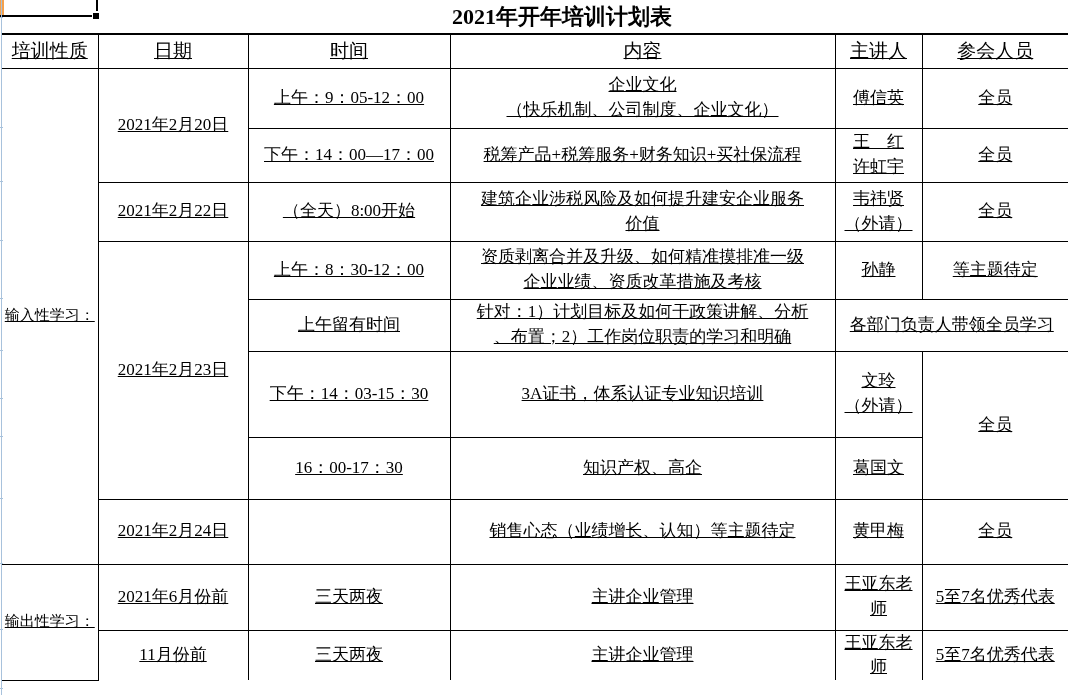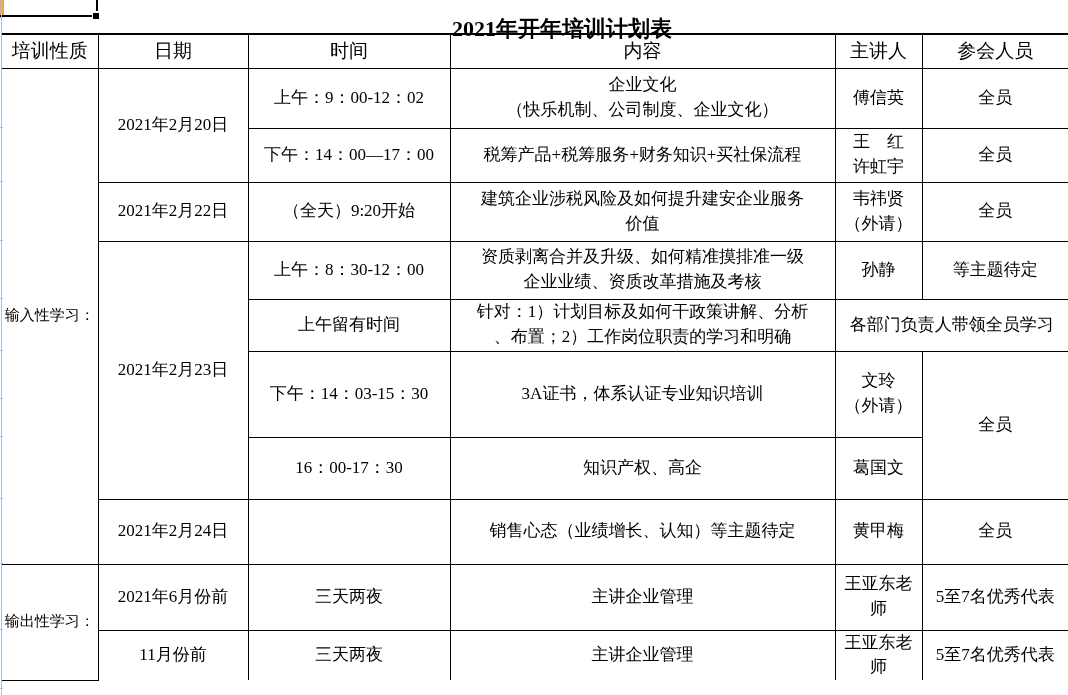--- a/index.html
+++ b/index.html
@@ -2,38 +2,38 @@
 <html><head>
 <meta charset="utf-8">
 <style>
   html,body{margin:0;padding:0;background:#fff;}
   .sheet{
     position:relative;width:1068px;height:695px;background:#ffffff;
     font-family:"Liberation Serif","DejaVu Serif",serif;color:#000;overflow:hidden;
   }
   
   .title{
-    position:absolute;left:56px;right:0;top:12px;height:33px;line-height:33px;
+    position:absolute;left:56px;right:0;top:0;height:33px;line-height:33px;
     text-align:center;font-size:22px;font-weight:bold;white-space:nowrap;
   }
   
   .orange-cell{position:absolute;left:0;top:0;width:4px;height:17px;background:#F4A14E;}
   .sel-bottom{position:absolute;left:0;top:15px;width:92px;height:2px;background:#000;}
   .fill-handle{position:absolute;left:93px;top:13px;width:6px;height:6px;background:#000;}
   .sel-right{position:absolute;left:96px;top:0;width:2px;height:11px;background:#000;}
   .gridline-v{position:absolute;left:1px;top:0;width:1px;height:695px;background:#A8C2DC;}
   .tick{position:absolute;left:0;width:3px;height:1px;background:#A8C2DC;}
   
   table.plan{
     position:absolute;left:2px;top:33px;width:1066px;border-collapse:collapse;
     table-layout:fixed;font-size:17px;
   }
   table.plan th,table.plan td{
     border:1px solid #000;text-align:center;vertical-align:middle;
-    padding:0 2px;white-space:pre-line;line-height:1.45;overflow:visible;
+    padding:0 2px;white-space:pre-line;line-height:1.45;overflow:visible;text-decoration:underline;
   }
   table.plan th{font-size:19px;font-weight:normal;border-top:2px solid #000;}
   table.plan .first-col{border-left:none;}
   table.plan .last-col{border-right:none;}
   table.plan tr.last-row td{border-bottom:none;}
   td.align-left{text-align:left;padding-left:4px;margin-top:14px;}
   td.nature{white-space:nowrap;font-size:15px;}
 </style>
 </head>
 <body>
@@ -77,38 +77,38 @@
       <th>日期</th>
       <th>时间</th>
       <th>内容</th>
       <th>主讲人</th>
       <th class="last-col">参会人员</th>
     </tr>
 
     <tr style="height:60px">
       <td class="first-col nature" rowspan="8">输入性学习：</td>
       <td rowspan="2">2021年2月20日</td>
-      <td>上午：9：00-12：02</td>
+      <td>上午：9：05-12：00</td>
       <td>企业文化
 （快乐机制、公司制度、企业文化）</td>
       <td>傅信英</td>
       <td class="last-col">全员</td>
     </tr>
 
     <tr style="height:54px">
       <td>下午：14：00—17：00</td>
       <td>税筹产品+税筹服务+财务知识+买社保流程</td>
       <td>王　红
 许虹宇</td>
       <td class="last-col">全员</td>
     </tr>
 
     <tr style="height:59px">
       <td>2021年2月22日</td>
-      <td>（全天）9:20开始</td>
+      <td>（全天）8:00开始</td>
       <td>建筑企业涉税风险及如何提升建安企业服务
 价值</td>
       <td>韦祎贤
 （外请）</td>
       <td class="last-col">全员</td>
     </tr>
 
     <tr style="height:58px">
       <td rowspan="4">2021年2月23日</td>
       <td>上午：8：30-12：00</td>

